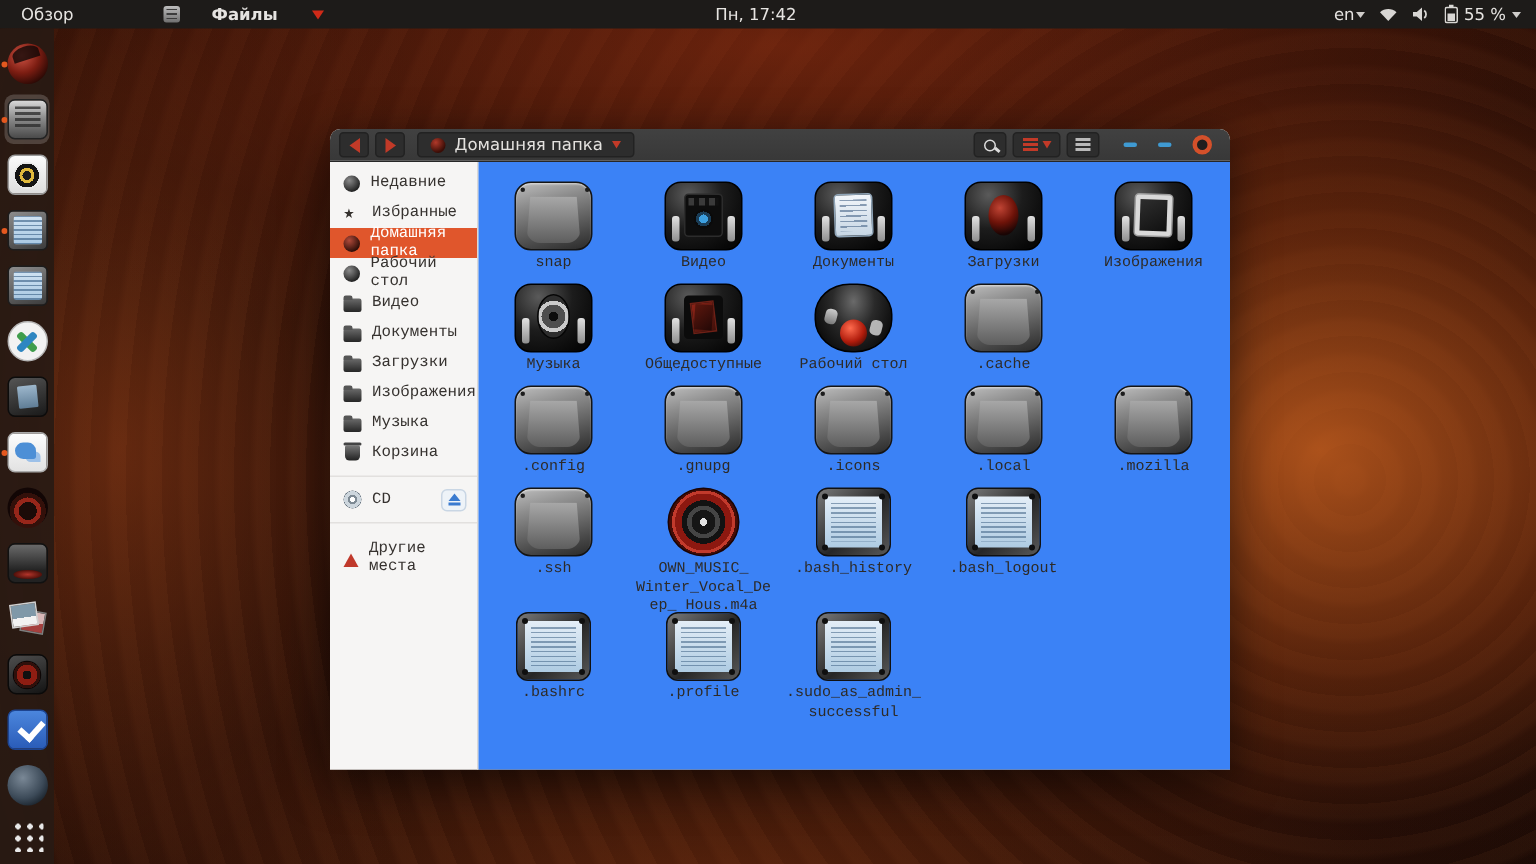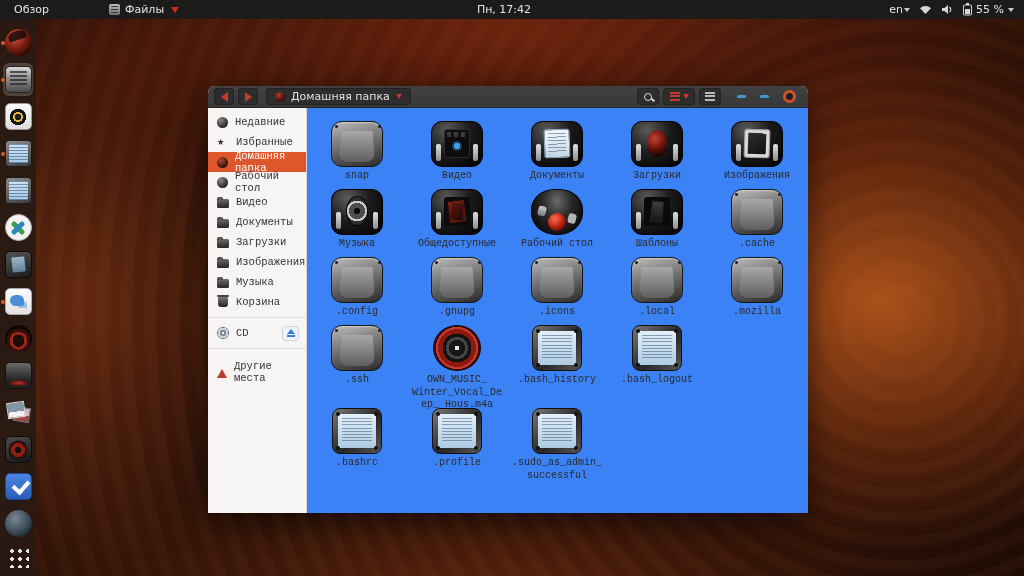--- a/index.html
+++ b/index.html
@@ -12,21 +12,21 @@
       radial-gradient(ellipse 760px 240px at 480px 600px, rgba(160,62,20,.5), rgba(70,24,10,.2) 60%, transparent 85%),
       repeating-radial-gradient(circle at 900px 320px, rgba(255,170,90,.045) 0 9px, rgba(0,0,0,.12) 14px 24px),
       linear-gradient(180deg,#1c0b05,#2b1008 55%,#180a05);
   }
 
   
   #topbar { position:absolute; left:0; top:0; width:1024px; height:19px; background:#1d1b19;
     display:flex; align-items:center; color:#e6e4e1; font-size:11px; z-index:50; }
   .tb-left { display:flex; align-items:center; gap:0; }
   .tb-activities { padding:0 14px; height:19px; display:flex; align-items:center; cursor:default; }
-  .tb-app { display:flex; align-items:center; gap:5px; padding:0 10px; height:19px; margin-left:36px; }
+  .tb-app { display:flex; align-items:center; gap:21px; padding:0 10px; height:19px; margin-left:36px;font-weight:bold; }
   .tb-appicon { width:11px; height:11px; border-radius:2px; background:linear-gradient(180deg,#bdbdbd,#6f6f6f); position:relative; }
   .tb-appicon::after { content:""; position:absolute; inset:2px 2px; background:repeating-linear-gradient(180deg,#3c3c3c 0 1px, transparent 1px 3px); }
   .caret-red { width:0; height:0; border-left:4px solid transparent; border-right:4px solid transparent; border-top:6px solid #cf2a18; margin-left:2px; }
   .tb-clock { position:absolute; left:0; right:16px; text-align:center; pointer-events:none; }
   .tb-right { margin-left:auto; display:flex; align-items:center; gap:9px; padding-right:10px; }
   .tb-kb { display:flex; align-items:center; gap:1px; }
   .caret-dn { width:0; height:0; border-left:3.5px solid transparent; border-right:3.5px solid transparent; border-top:4.5px solid #cfcdca; }
   .tb-ico svg { display:block; }
   .tb-batt { display:flex; align-items:center; gap:4px; }
 
@@ -64,21 +64,21 @@
   .dk-vinyl { border-radius:6px; background:linear-gradient(160deg,#4e4e4e,#141414); border:1px solid #0a0a0a; }
   .dk-vinyl::after { content:""; position:absolute; left:50%; top:50%; width:19px; height:19px; transform:translate(-50%,-50%); border-radius:50%;
       background:radial-gradient(circle, #101010 0 3px, #8e1d12 3px 7px, #30100b 7px 9px, #0d0605 9px); }
   .dk-check { border-radius:5px; background:linear-gradient(180deg,#4b86dd,#2a5cb8); border:1px solid #1d4490; }
   .dk-check::after { content:""; position:absolute; left:7px; top:6px; width:12px; height:7px; border-left:4px solid #fff; border-bottom:4px solid #fff; transform:rotate(-48deg); }
   .dk-planet { border-radius:50%; background:radial-gradient(circle at 38% 32%, #7a8896, #3c4a58 55%, #141c24 85%); }
   .dock-apps { margin-top:auto; margin-bottom:8px; width:22px; height:22px;
       background-image:radial-gradient(circle, #e8e8e8 0 1.8px, transparent 2px); background-size:8px 8px; background-position:1px 1px; }
 
   
-  #win { position:absolute; left:208px; top:86px; width:600px; height:427px; border-radius:7px 7px 0 0;
+  #win { position:absolute; left:220px; top:86px; width:600px; height:427px; border-radius:7px 7px 0 0;
      box-shadow:0 8px 30px rgba(0,0,0,.55); overflow:hidden; background:#fff; z-index:30; }
   #headerbar { height:22px; background:linear-gradient(180deg,#414141,#383838); border-bottom:1px solid #262626;
      display:flex; align-items:center; padding:0 6px; gap:4px; }
   .hb-btn { height:17px; background:#2d2d2d; border:1px solid #222; border-radius:3px; display:flex; align-items:center; justify-content:center; }
   .nav-btn { width:20px; }
   .arrow-l { width:0; height:0; border-top:5px solid transparent; border-bottom:5px solid transparent; border-right:7px solid #c23a28; }
   .arrow-r { width:0; height:0; border-top:5px solid transparent; border-bottom:5px solid transparent; border-left:7px solid #c23a28; }
   .path-btn { padding:0 8px; gap:6px; color:#e4e2df; font-size:11px; margin-left:4px; }
   .path-ico { width:10px; height:10px; border-radius:50%; background:radial-gradient(circle at 35% 30%, #b0392a, #3a0d06 70%); }
   .hb-spacer { flex:1; }
@@ -393,26 +393,20 @@
               <div class="fi fi-dark">
                 <div class="m m-public"></div>
               </div>
               <div class="flabel">Общедоступные</div>
             </div>
           <div class="cell r123">
               <div class="fi fi-desktop"></div>
               <div class="flabel">Рабочий стол</div>
             </div>
           <div class="cell r123">
-              <div class="fi fi-dark">
-                <div class="m m-templates"></div>
-              </div>
-              <div class="flabel">Шаблоны</div>
-            </div>
-          <div class="cell r123">
               <div class="fi fi-gray"></div>
               <div class="flabel">.cache</div>
             </div>
         </div>
         <div class="frow">
           <div class="cell r123">
               <div class="fi fi-gray"></div>
               <div class="flabel">.config</div>
             </div>
           <div class="cell r123">

